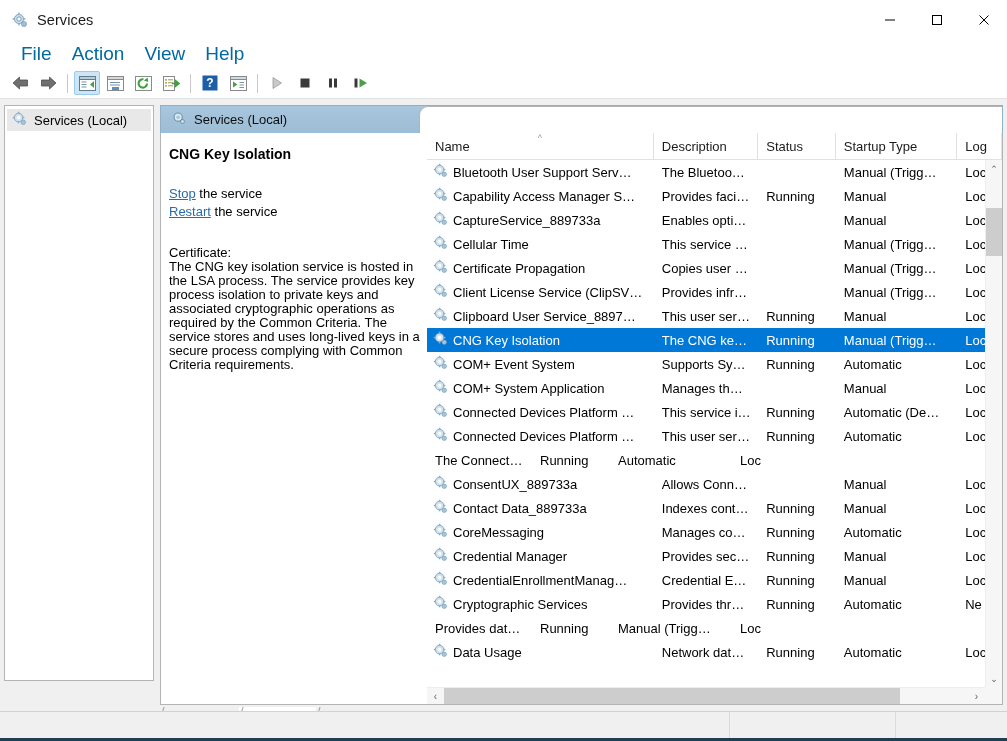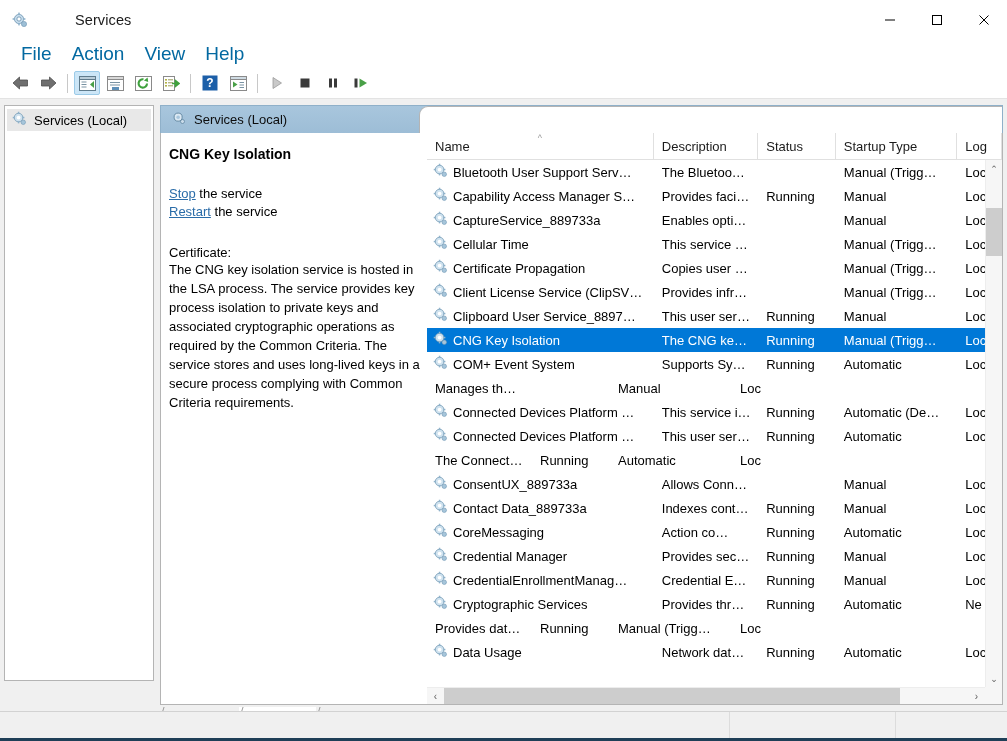--- a/index.html
+++ b/index.html
@@ -25,21 +25,20 @@
   }
   .titlebar-icon {
     width: 16px; height: 16px;
     margin-left: 12px; margin-right: 9px;
     position: relative;
   }
   .gear-ico { display:block; }
   .titlebar-title {
     font-size: 14.5px; color: #1b1b1b;
     letter-spacing: 0.1px;
-    margin-left: 38px;
   }
   .wincontrols {
     position: absolute; right: 0; top: 0;
     display: flex; height: 40px;
   }
   .winbtn {
     width: 47px; height: 40px;
     display: flex; align-items: center; justify-content: center;
     color: #000;
   }
@@ -165,21 +164,21 @@
   .details-title {
     font-size: 14px; font-weight: bold; color: #000;
     margin-bottom: 24px;
   }
   .details-link-row { margin-bottom: 3px; font-size: 13px; color: #000; }
   .details-link {
     color: #2a6ca8; text-decoration: underline;
   }
   .details-desc-label { margin-top: 26px; font-size: 13px; color: #000; }
   .details-desc {
-    font-size: 13px; color: #000; line-height: 19px;
+    font-size: 13px; color: #000; line-height: 14px;
     width: 256px;
   }
 
   
   .splitter {
     width: 5px;
     background: #ffffff;
     border-left: 1px solid #ffffff;
   }
 
@@ -741,20 +740,34 @@
                       <circle cx="12" cy="12" r="2.4" fill="#a6c5da" stroke="#6e96b2" stroke-width="0.6"></circle>
                     </svg></span>
                   <span class="nm">COM+ Event System</span>
                 </div>
                 <div class="cell c-desc">Supports Sy…</div>
                 <div class="cell c-status">Running</div>
                 <div class="cell c-start">Automatic</div>
                 <div class="cell c-logon">Loc</div>
               </div>
               <div class="lv-row">
+                <div class="cell cell-name c-name">
+                  <span><svg width="15" height="15" viewBox="0 0 16 16">
+                      <circle cx="7" cy="7" r="4.6" fill="#cfe2ef" stroke="#6e96b2" stroke-width="0.8"></circle>
+                      <circle cx="7" cy="7" r="2" fill="#ffffff"></circle>
+                      <g fill="#8fb2cb">
+                        <rect x="6.2" y="0.8" width="1.6" height="2.2"></rect>
+                        <rect x="6.2" y="11" width="1.6" height="2.2"></rect>
+                        <rect x="0.8" y="6.2" width="2.2" height="1.6"></rect>
+                        <rect x="11" y="6.2" width="2.2" height="1.6"></rect>
+                      </g>
+                      <circle cx="12" cy="12" r="2.4" fill="#a6c5da" stroke="#6e96b2" stroke-width="0.6"></circle>
+                    </svg></span>
+                  <span class="nm">COM+ System Application</span>
+                </div>
                 <div class="cell c-desc">Manages th…</div>
                 <div class="cell c-status"></div>
                 <div class="cell c-start">Manual</div>
                 <div class="cell c-logon">Loc</div>
               </div>
               <div class="lv-row">
                 <div class="cell cell-name c-name">
                   <span><svg width="15" height="15" viewBox="0 0 16 16">
                       <circle cx="7" cy="7" r="4.6" fill="#cfe2ef" stroke="#6e96b2" stroke-width="0.8"></circle>
                       <circle cx="7" cy="7" r="2" fill="#ffffff"></circle>
@@ -847,21 +860,21 @@
                       <g fill="#8fb2cb">
                         <rect x="6.2" y="0.8" width="1.6" height="2.2"></rect>
                         <rect x="6.2" y="11" width="1.6" height="2.2"></rect>
                         <rect x="0.8" y="6.2" width="2.2" height="1.6"></rect>
                         <rect x="11" y="6.2" width="2.2" height="1.6"></rect>
                       </g>
                       <circle cx="12" cy="12" r="2.4" fill="#a6c5da" stroke="#6e96b2" stroke-width="0.6"></circle>
                     </svg></span>
                   <span class="nm">CoreMessaging</span>
                 </div>
-                <div class="cell c-desc">Action co…</div>
+                <div class="cell c-desc">Manages co…</div>
                 <div class="cell c-status">Running</div>
                 <div class="cell c-start">Automatic</div>
                 <div class="cell c-logon">Loc</div>
               </div>
               <div class="lv-row">
                 <div class="cell cell-name c-name">
                   <span><svg width="15" height="15" viewBox="0 0 16 16">
                       <circle cx="7" cy="7" r="4.6" fill="#cfe2ef" stroke="#6e96b2" stroke-width="0.8"></circle>
                       <circle cx="7" cy="7" r="2" fill="#ffffff"></circle>
                       <g fill="#8fb2cb">

